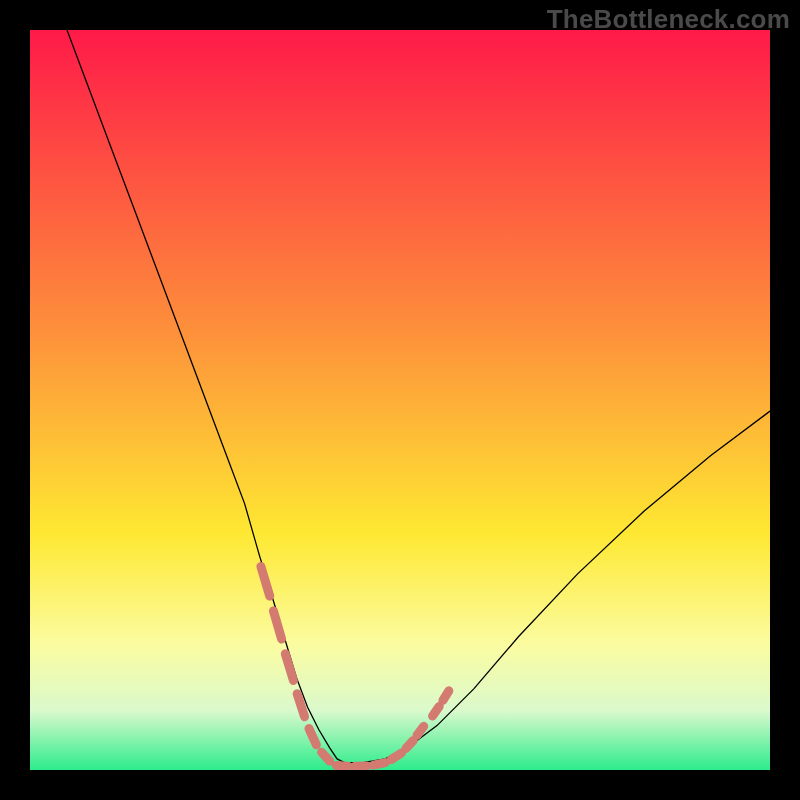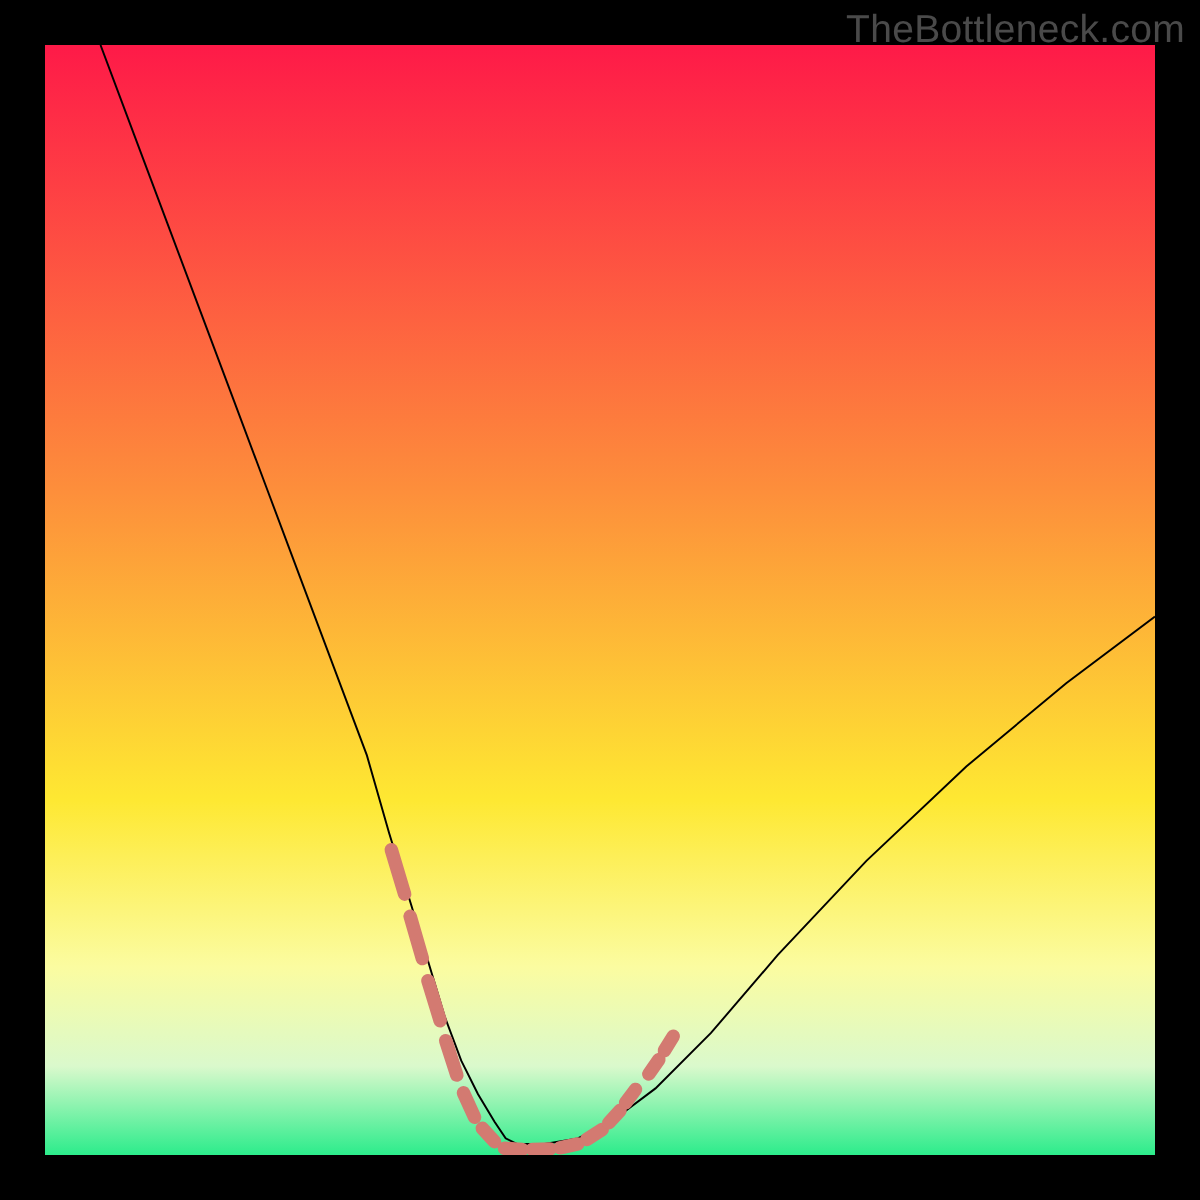--- a/index.html
+++ b/index.html
@@ -16,21 +16,21 @@
     width: 800px;
     height: 800px;
     background: #000;
   }
   .watermark {
     position: absolute;
     top: 4px;
     right: 10px;
     color: #4a4a4a;
     font-size: 26px;
-    font-weight: 400;
+    font-weight: 700;
     letter-spacing: 0.2px;
     z-index: 3;
     pointer-events: none;
   }
   .plot {
     position: absolute;
     left: 30px;
     top: 30px;
     width: 740px;
     height: 740px;

